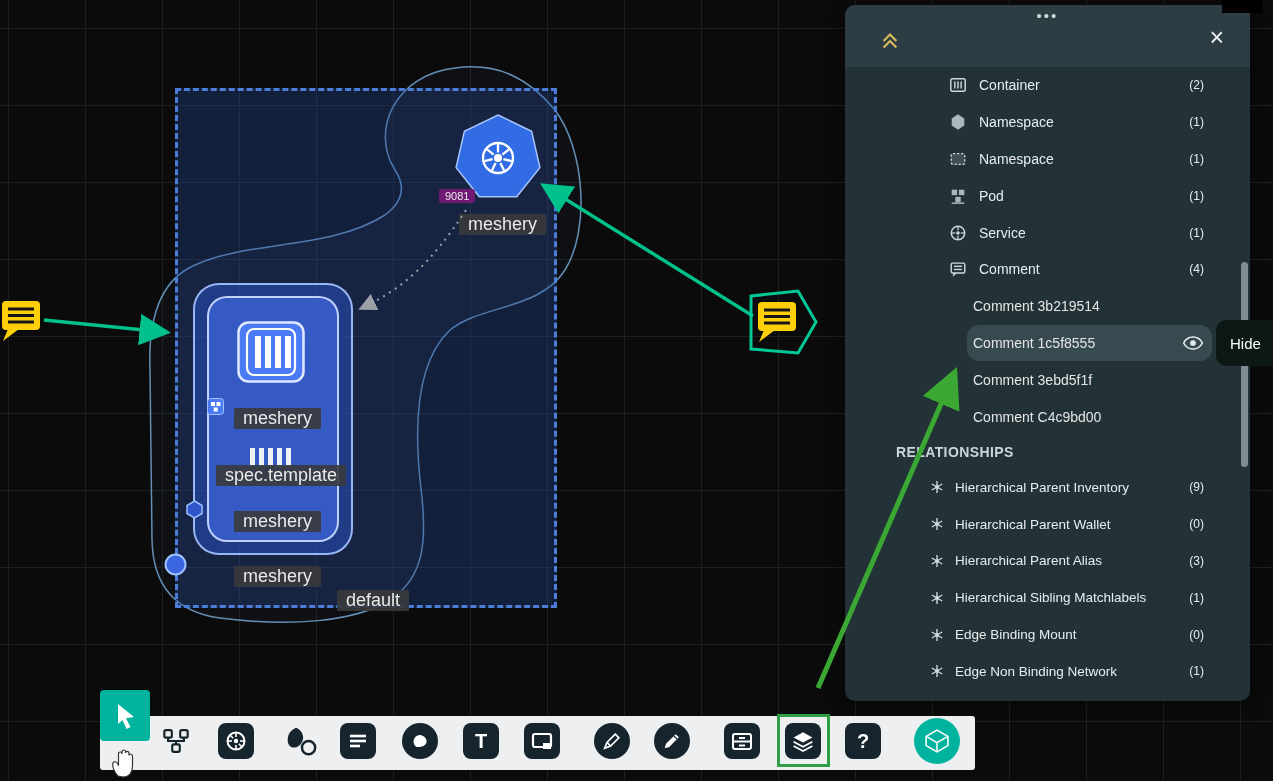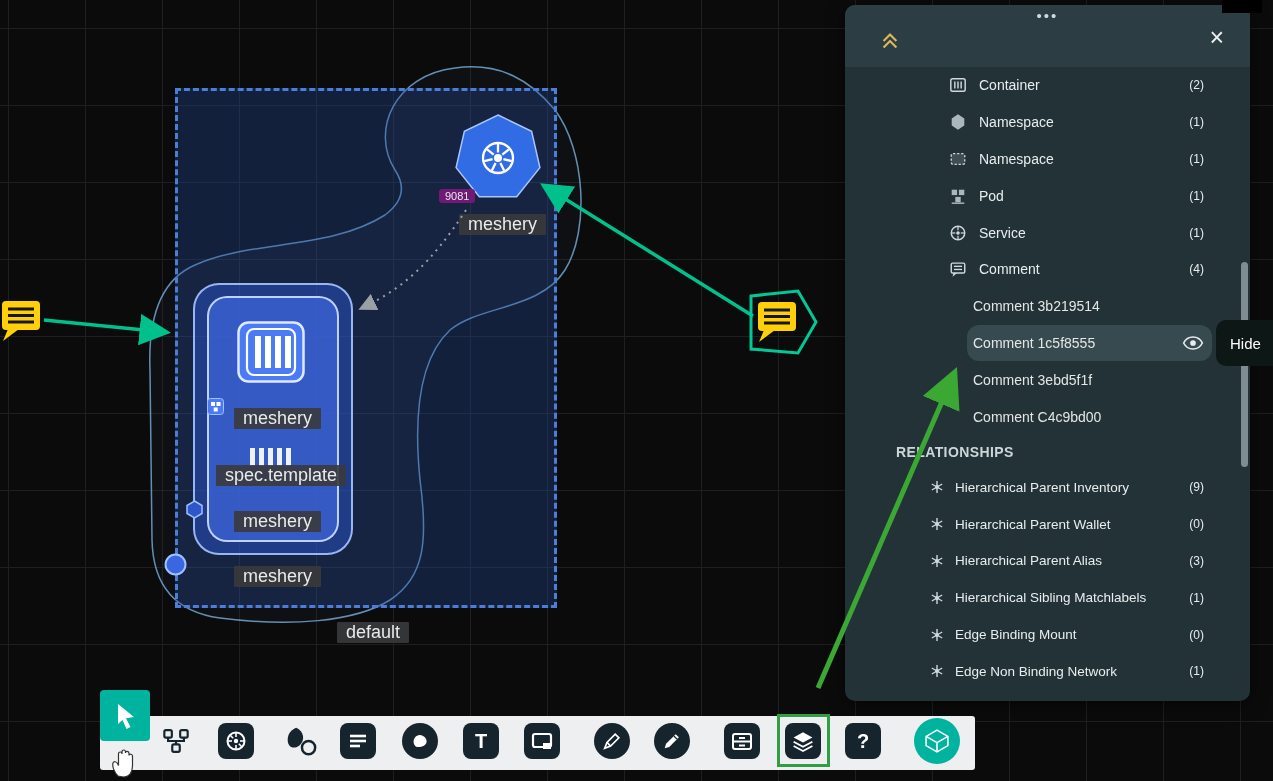--- a/index.html
+++ b/index.html
@@ -157,21 +157,21 @@
   </g>
   <circle cx="48" cy="46" r="4" fill="#ffffff"></circle>
 </svg>
 
 <div class="port-badge" style="left:439px; top:189px;">9081</div>
 <div class="node-label" style="left:459px; top:214px;">meshery</div>
 <div class="node-label" style="left:234px; top:408px;">meshery</div>
 <div class="node-label" style="left:216px; top:465px;">spec.template</div>
 <div class="node-label" style="left:234px; top:511px;">meshery</div>
 <div class="node-label" style="left:234px; top:566px;">meshery</div>
-<div class="node-label" style="left:337px; top:622px;">default</div>
+<div class="node-label" style="left:337px; top:590px;">default</div>
 
 <svg class="abs" style="left:0; top:298px; z-index:7;" width="46" height="46" viewBox="0 0 46 46">
   <rect x="2" y="3" width="38" height="29" rx="4" fill="#ffcf0a"></rect>
   <line x1="8" y1="11" x2="34" y2="11" stroke="#161616" stroke-width="3"></line>
   <line x1="8" y1="17.5" x2="34" y2="17.5" stroke="#161616" stroke-width="3"></line>
   <line x1="8" y1="24" x2="34" y2="24" stroke="#161616" stroke-width="3"></line>
   <polygon points="8,31 19,31 3,43" fill="#ffcf0a"></polygon>
 </svg>
 <svg class="abs" style="left:756px; top:299px; z-index:7;" width="46" height="46" viewBox="0 0 46 46">
   <rect x="2" y="3" width="38" height="29" rx="4" fill="#ffcf0a"></rect>

